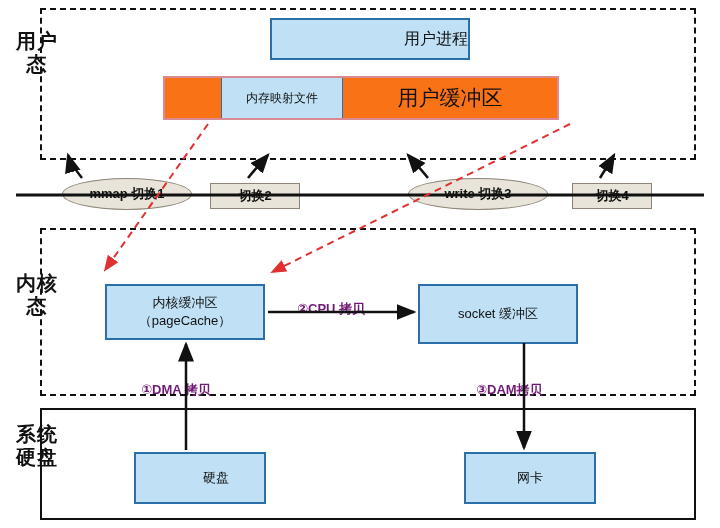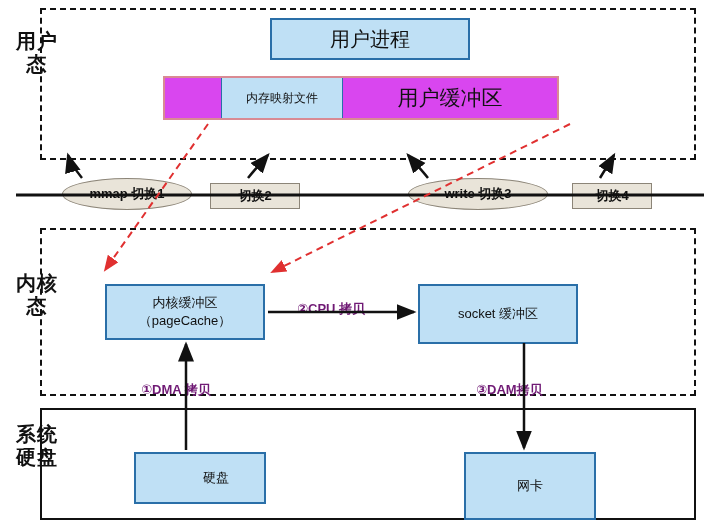--- a/index.html
+++ b/index.html
@@ -46,30 +46,31 @@
     background: #bfe0f5;
     border: 2px solid #2a6fa8;
     box-sizing: border-box;
     display: flex;
     align-items: center;
     justify-content: center;
     text-align: center;
     color: #111;
   }
   .title-box {
-    font-size: 20px;
+    font-size: 16px;
+    justify-content: flex-end;
   }
   .mid-box {
     font-size: 13px;
     line-height: 1.35;
   }
 
   
   .pink-bar {
-    background: #d946ef;
+    background: #f97316;
     border: 2px solid #d98a93;
     box-sizing: border-box;
     display: flex;
     align-items: stretch;
   }
   .pink-left {
     flex: 0 0 56px;
   }
   .mmf {
     flex: 0 0 120px;
@@ -186,21 +187,21 @@
 
   <div class="abs blue-box mid-box" style="left:418px; top:284px; width:160px; height:60px;">
     <span>socket 缓冲区</span>
   </div>
 
   <div class="abs solid-box" style="left:40px; top:408px; width:656px; height:112px;"></div>
 
   <div class="abs blue-box mid-box" style="left:134px; top:452px; width:132px; height:52px;padding-left:32px;">
     <span>硬盘</span>
   </div>
-  <div class="abs blue-box mid-box" style="left:464px; top:452px; width:132px; height:68px;">
+  <div class="abs blue-box mid-box" style="left:464px; top:452px; width:132px; height:52px;">
     <span>网卡</span>
   </div>
 
   <div class="abs arrow-label" style="left:141px; top:381px;">
     <span>①DMA 拷贝</span>
   </div>
   <div class="abs arrow-label" style="left:297px; top:300px;">
     <span>②CPU 拷贝</span>
   </div>
   <div class="abs arrow-label" style="left:476px; top:381px;">

